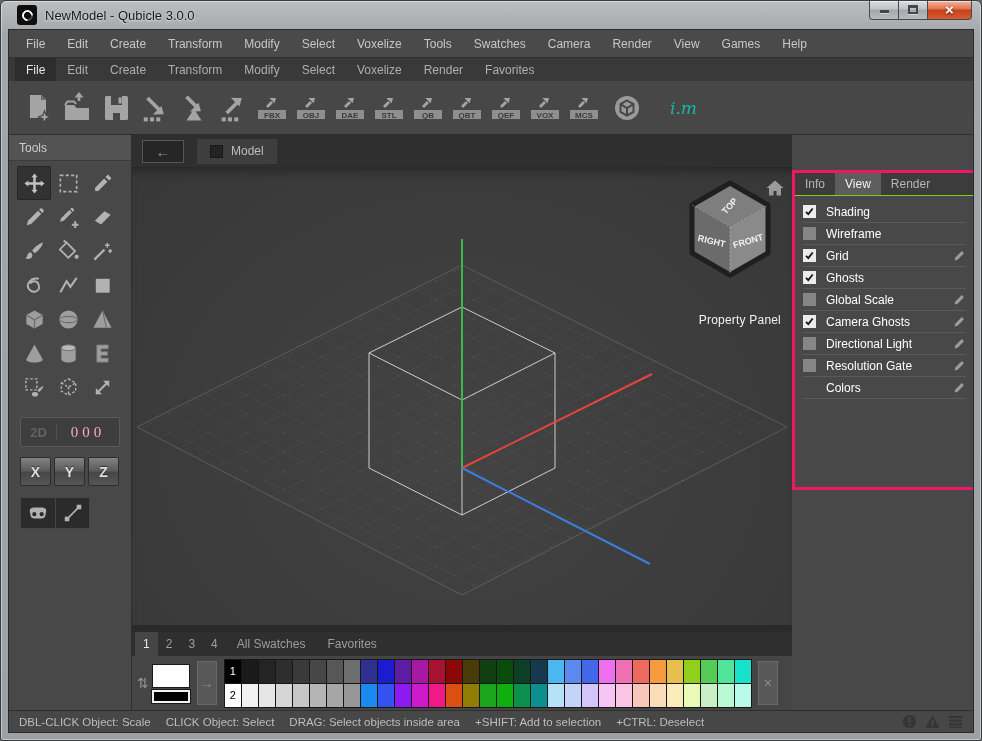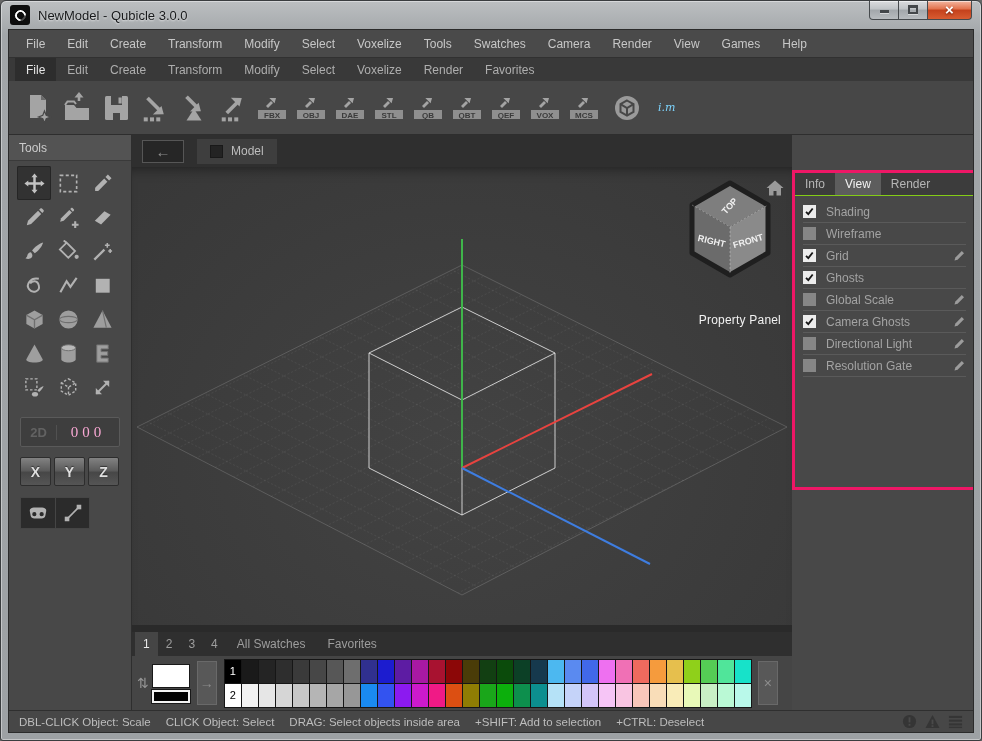--- a/index.html
+++ b/index.html
@@ -3,21 +3,21 @@
 <meta charset="utf-8">
 <style>
   * { box-sizing: border-box; margin: 0; padding: 0; }
   html,body { width: 982px; height: 741px; }
   body { position: relative; background:#666; font-family:"Liberation Sans",sans-serif; overflow:hidden; }
 
   
   .frame { position:absolute; inset:0; background:linear-gradient(180deg,#bcbfc1,#a2a6a9 34px,#9da1a4);
            border:1px solid #3a3d3f; border-radius:6px 6px 3px 3px;
            box-shadow:inset 0 0 0 1px rgba(255,255,255,.4); }
-  .titlebar { position:absolute; top:0; left:0; right:0; height:28px; display:flex; align-items:center; padding-left:9px; }
+  .titlebar { position:absolute; top:0; left:0; right:0; height:28px; display:flex; align-items:center; padding-left:16px; }
   .app-icon { width:20px; height:20px; background:#0e0e0e; border-radius:3px; display:flex; align-items:center; justify-content:center; margin-right:8px; flex:none; }
   .app-icon .ring { width:11px; height:11px; border:2.5px solid #fff; border-radius:50%; border-bottom-color:rgba(255,255,255,.25); transform:rotate(-45deg); }
   .title { font-size:13px; color:#17191b; text-shadow:0 1px 2px rgba(255,255,255,.7); }
   .win-controls { position:absolute; top:0; right:9px; display:flex; }
   .wbtn { height:19px; border:1px solid #464a4d; border-top:none; display:flex; align-items:flex-start; justify-content:center;
           box-shadow:inset 0 1px 0 rgba(255,255,255,.55); }
   .wbtn.min { width:30px; border-radius:0 0 0 4px; background:linear-gradient(#dadcde,#bfc3c6 45%,#a2a7ab 50%,#b8bcbf); }
   .wbtn.max { width:29px; border-left:none; background:linear-gradient(#dadcde,#bfc3c6 45%,#a2a7ab 50%,#b8bcbf); }
   .wbtn.close { width:44px; border-left:none; border-radius:0 0 4px 0; background:linear-gradient(#f3b6a0,#e2714b 45%,#c4411c 50%,#d85c31); }
   .g-min { width:9px; height:3px; background:#43474a; margin-top:9px; box-shadow:0 1px 0 rgba(255,255,255,.5); }
@@ -31,21 +31,21 @@
   .menubar { height:27px; background:#4a4a4a; display:flex; align-items:center; padding:0 6px; flex:none; }
   .menu-item { padding:0 11px; font-size:12px; color:#c7c7c7; cursor:default; }
   .ribbon { height:24px; background:#393939; display:flex; align-items:stretch; padding:0 6px; flex:none; border-top:1px solid #313131; }
   .ribbon-item { padding:0 11px; font-size:12px; color:#aeaeae; display:flex; align-items:center; }
   .ribbon-item.active { background:#2d2d2d; color:#e6e6e6; }
 
   
   .toolbar { height:54px; background:#474747; display:flex; align-items:center; padding-left:13px; gap:8px; flex:none; border-bottom:1px solid #2e2e2e; }
   .tbtn { width:31px; height:38px; display:flex; align-items:center; justify-content:center; flex:none; }
   .tbtn svg { width:30px; height:32px; }
-  .sig { font-family:"DejaVu Serif",serif; font-style:italic; font-size:11px; color:#7dd3fc; margin-left:8px; }
+  .sig { font-family:"DejaVu Serif",serif; font-style:italic; font-size:17px; color:#14b8a6; margin-left:20px; }
 
   
   .workspace { flex:1; display:flex; min-height:0; }
 
   .tools-panel { width:123px; background:#484848; border-right:1px solid #2e2e2e; flex:none; }
   .tools-header { height:26px; background:#535353; color:#cccccc; font-size:12px; display:flex; align-items:center; padding-left:10px; border-bottom:1px solid #3a3a3a; }
   .tool-grid { display:grid; grid-template-columns:repeat(3,34px); grid-auto-rows:34px; margin:5px 0 0 8px; }
   .tool { display:flex; align-items:center; justify-content:center; border-radius:2px; }
   .tool svg { width:23px; height:23px; }
   .tool.selected { background:#323232; box-shadow:inset 0 0 0 1px #252525; }
@@ -94,21 +94,21 @@
   .ptabs { display:flex; background:#3c3c3c; height:23px; border-bottom:1px solid #84cc16; }
   .ptab { padding:0 10px; font-size:12px; color:#b6b6b6; display:flex; align-items:center; }
   .ptab.active { background:#5d5d5d; color:#f2f2f2; }
   .prows { padding:5px 7px 0 8px; }
   .prow { height:22px; display:flex; align-items:center; gap:10px; border-bottom:1px solid rgba(255,255,255,.1); }
   .cb { width:13px; height:13px; flex:none; display:flex; align-items:center; justify-content:center; }
   .cb.checked { background:#ececec; }
   .cb.unchecked { background:#868686; }
   .cb.none { background:transparent; }
   .cb svg { width:11px; height:11px; }
-  .plabel { flex:1; font-size:12px; color:#a3a3a3; }
+  .plabel { flex:1; font-size:12px; color:#ffffff; }
   .pencil-icon { flex:none; width:13px; height:13px; }
 
   
   .statusbar { height:22px; background:#474747; border-top:1px solid #2f2f2f; display:flex; align-items:center; padding:0 10px; gap:15px; font-size:11.5px; color:#bdbdbd; flex:none; }
   .sb-icons { margin-left:auto; display:flex; gap:8px; align-items:center; }
   .sb-icons svg { width:15px; height:15px; }
 </style>
 </head>
 <body>
 
@@ -645,20 +645,27 @@
                   <path d="M1.5 11.5l.9-3L8.8 2l2.2 2.2-6.4 6.5-3.1.8z" fill="#9c9c9c"></path>
                 </svg>
             </div>
             <div class="prow">
               <span class="cb unchecked"></span>
               <span class="plabel">Resolution Gate</span>
               <svg class="pencil-icon" viewBox="0 0 13 13">
                   <path d="M1.5 11.5l.9-3L8.8 2l2.2 2.2-6.4 6.5-3.1.8z" fill="#9c9c9c"></path>
                 </svg>
             </div>
+            <div class="prow">
+              <span class="cb none"></span>
+              <span class="plabel">Colors</span>
+              <svg class="pencil-icon" viewBox="0 0 13 13">
+                  <path d="M1.5 11.5l.9-3L8.8 2l2.2 2.2-6.4 6.5-3.1.8z" fill="#9c9c9c"></path>
+                </svg>
+            </div>
           </div>
         </div>
       </div>
     </div>
 
     <div class="statusbar">
       <span>DBL-CLICK Object: Scale</span>
       <span>CLICK Object: Select</span>
       <span>DRAG: Select objects inside area</span>
       <span>+SHIFT: Add to selection</span>

